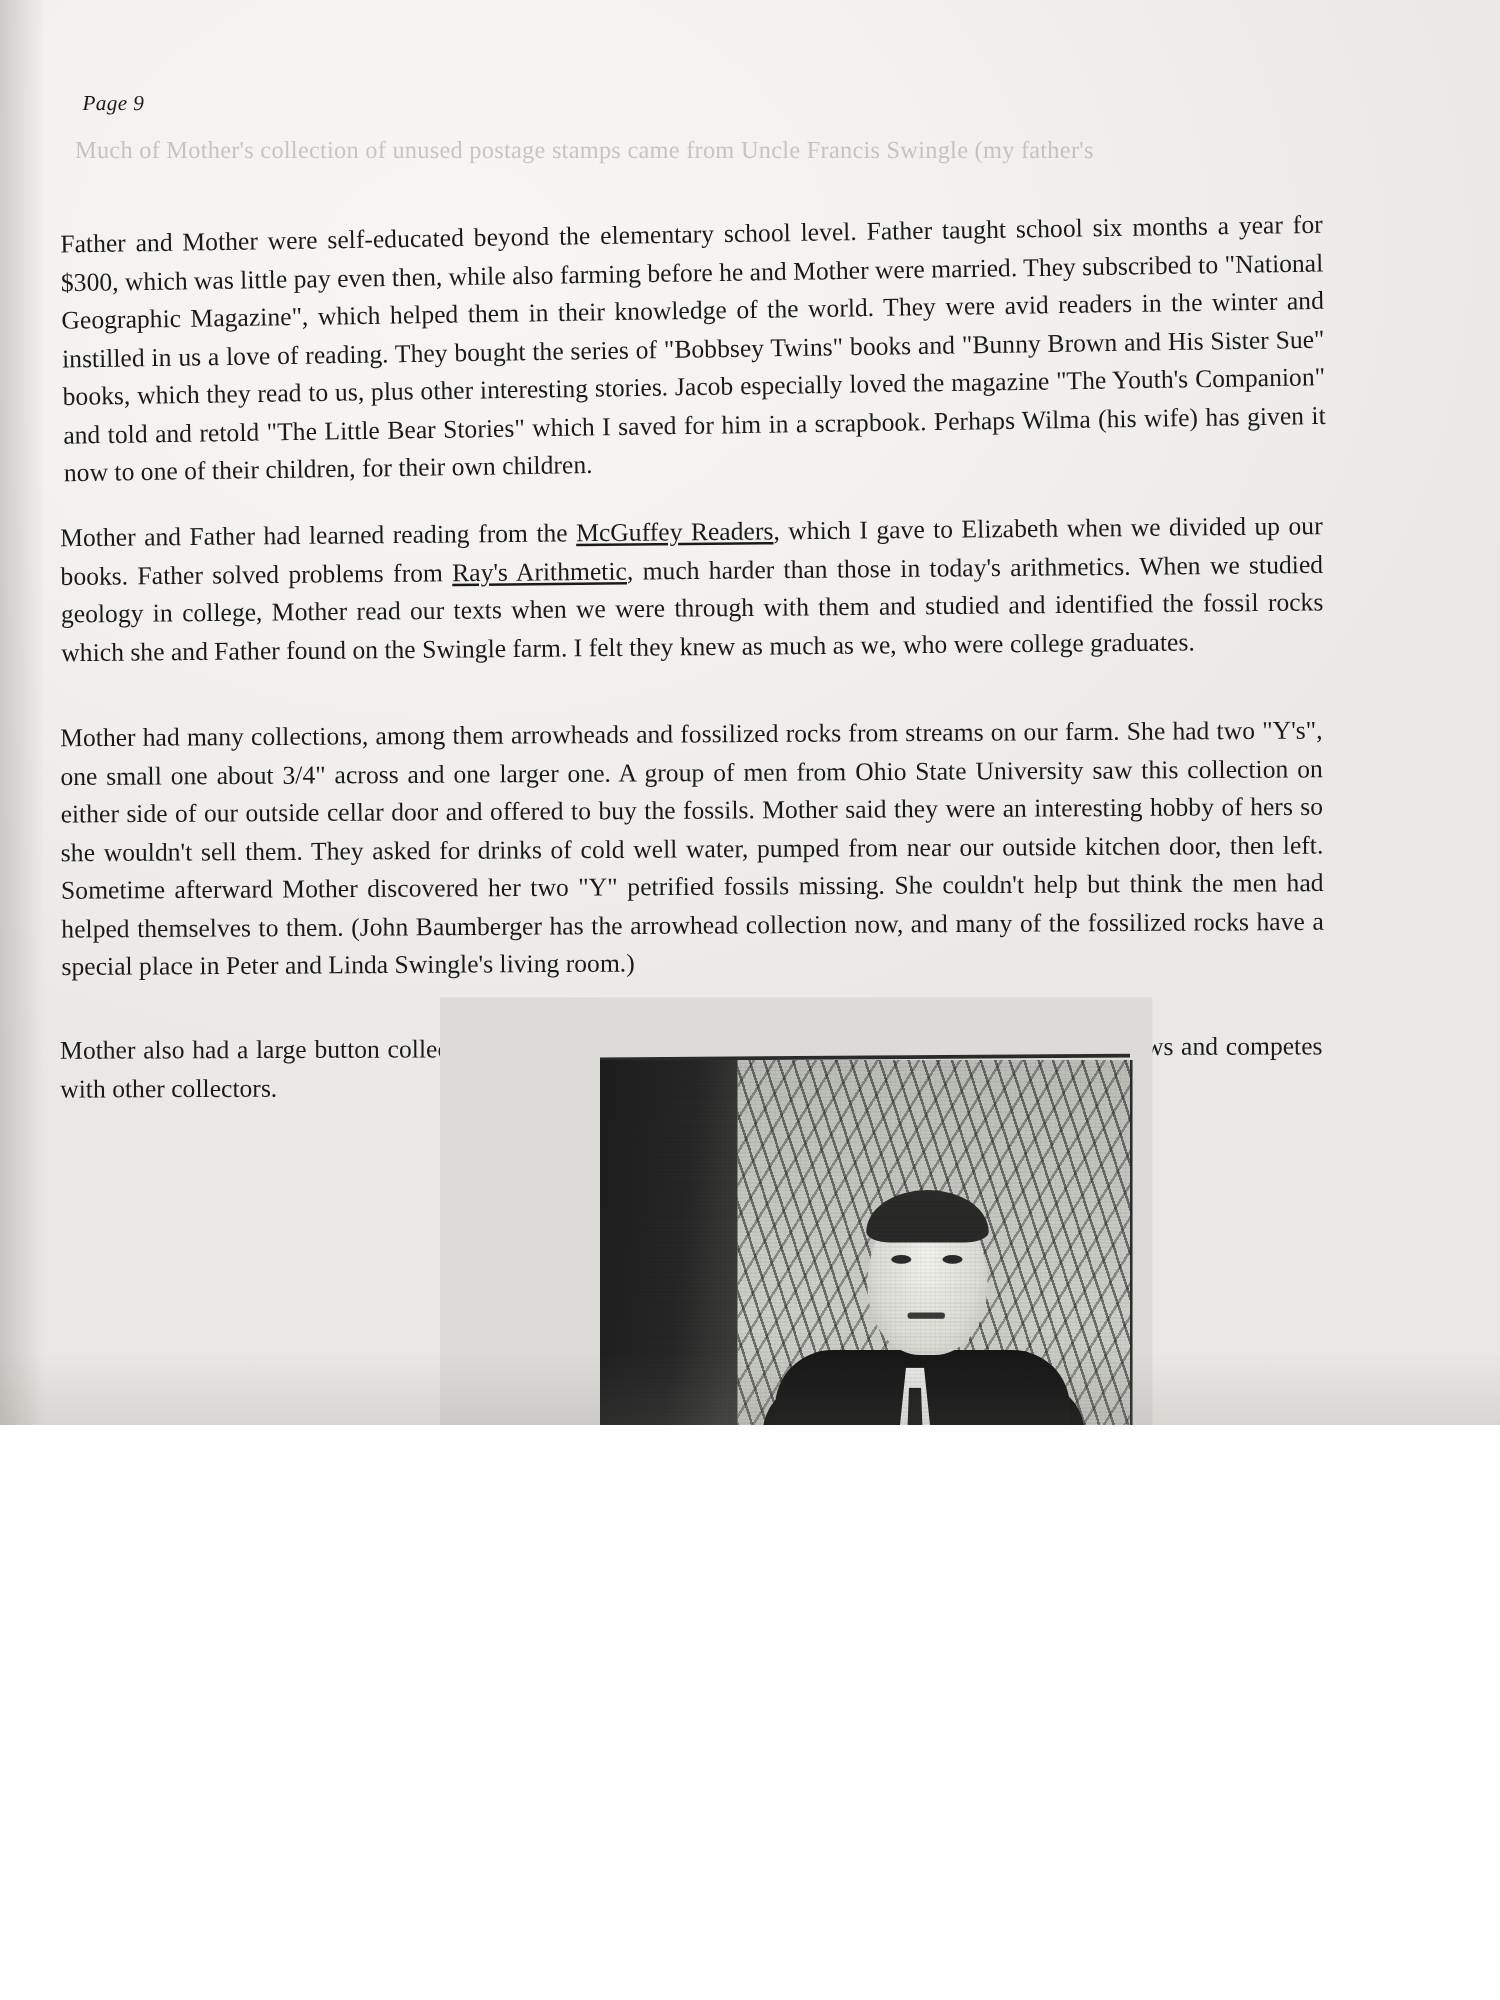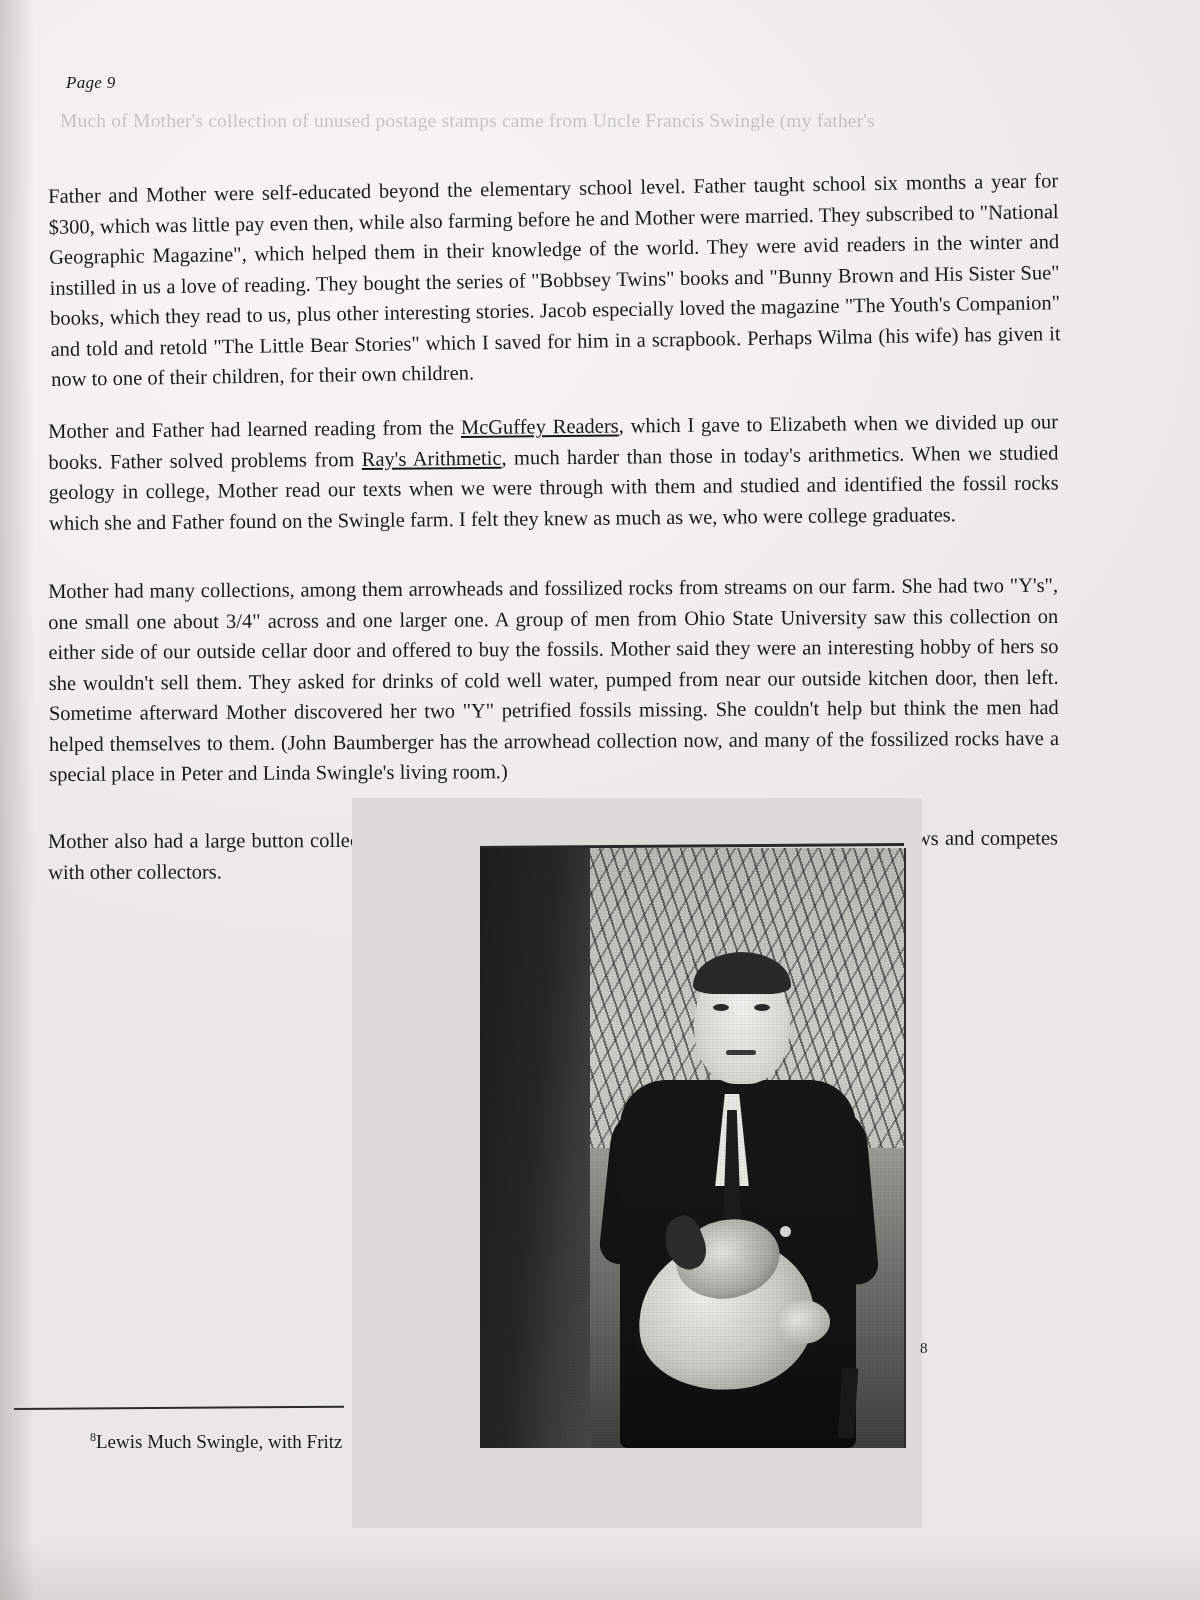--- a/index.html
+++ b/index.html
@@ -3,21 +3,21 @@
 <meta charset="utf-8">
 <style>
   html, body {
     margin: 0;
     padding: 0;
     background: #ffffff;
   }
   .page {
     position: relative;
     width: 1200px;
-    height: 1600px;
+    height: 1140px;
     overflow: hidden;
     background: #efeeec;
     font-family: "Liberation Serif", serif;
     color: #1a1a1a;
   }
   
   .paper-tone {
     position: absolute;
     inset: 0;
     background:

